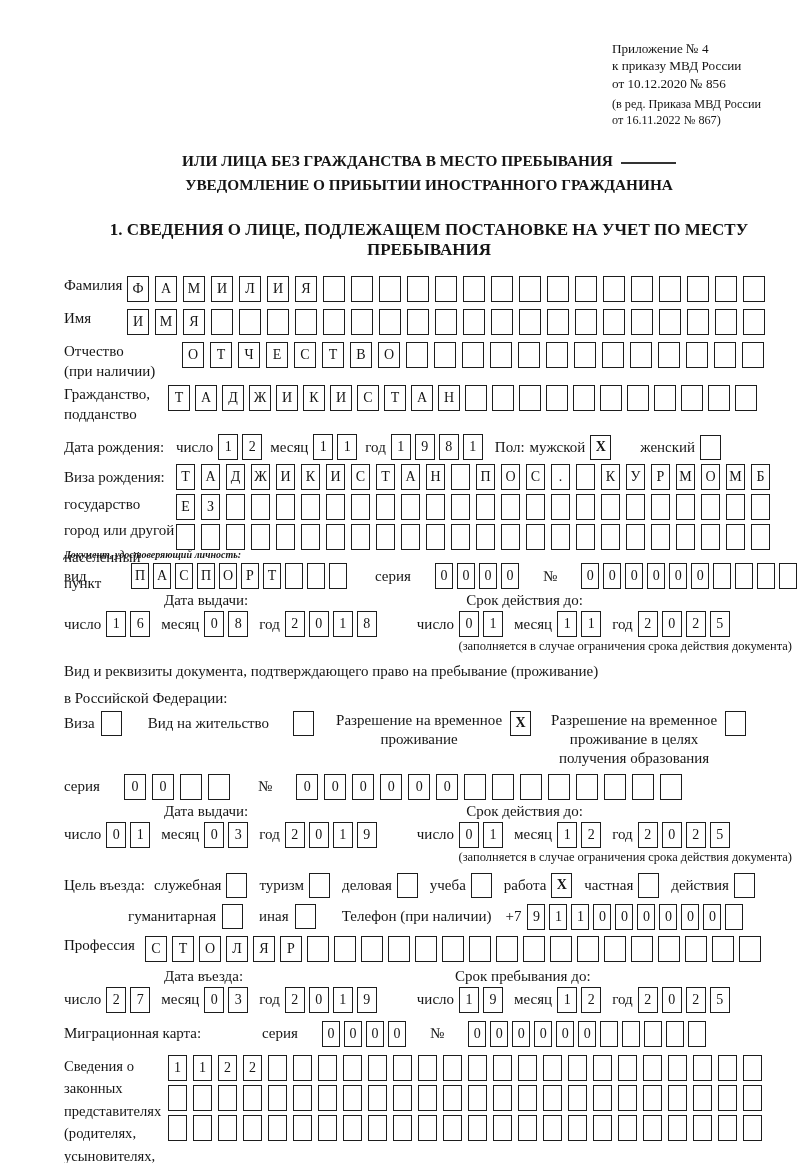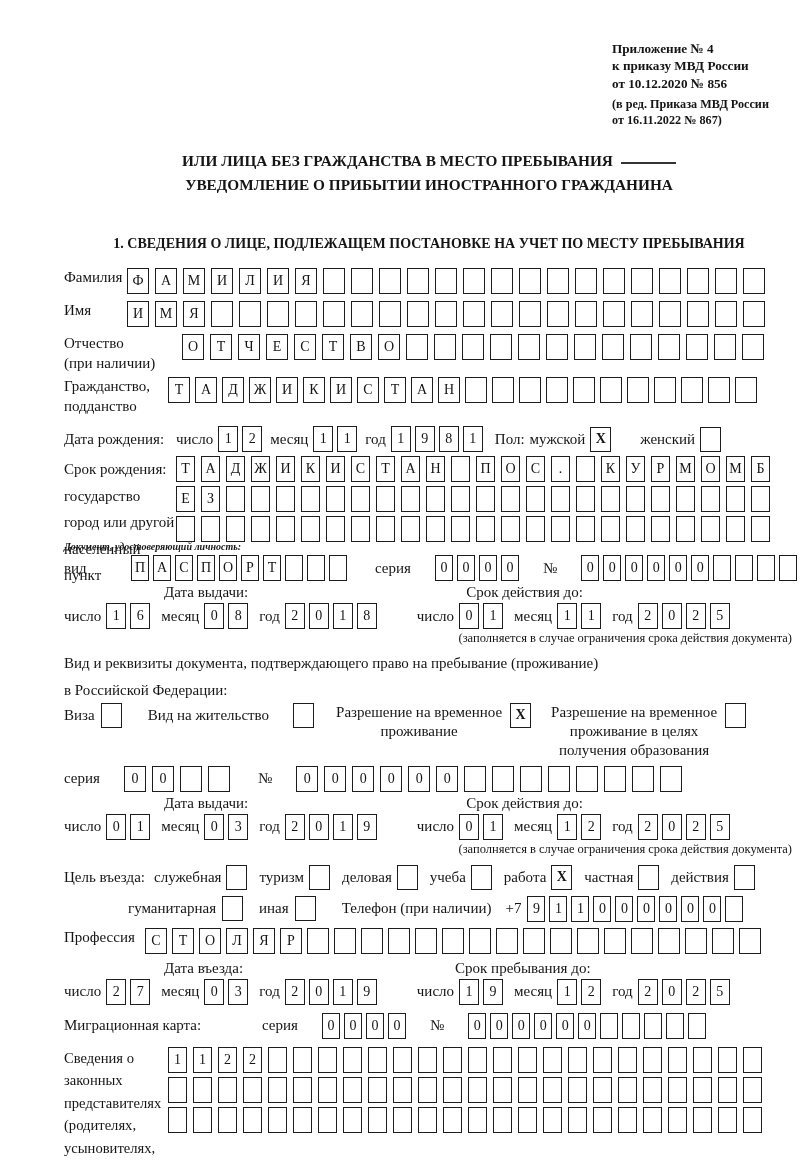--- a/index.html
+++ b/index.html
@@ -4,27 +4,27 @@
 <style>
   html,body{margin:0;padding:0;}
   body{
     width:800px;height:1163px;background:#ffffff;color:#151515;
     font-family:"Liberation Serif","DejaVu Serif",serif;font-size:15px;
     position:relative;overflow:hidden;
   }
   .page{padding:40px 6px 0 64px;width:730px;}
 
   
-  .hdr-right{margin-left:auto;width:182px;font-size:13.2px;line-height:1.32;font-weight:bold;}
+  .hdr-right{margin-left:auto;width:182px;font-size:13.2px;line-height:1.32;}
   .hdr-small{font-size:12.2px;margin-top:5px;line-height:1.3;}
   .forma{text-align:right;font-weight:bold;font-size:15.5px;margin-top:17px;padding-right:24px;letter-spacing:.5px;}
 
   .title{text-align:center;font-weight:bold;font-size:15.3px;margin-top:20px;line-height:1.55;}
   .blank-line{display:inline-block;width:55px;height:2px;background:#333;margin-left:8px;vertical-align:2px;}
-  .sec-h{text-align:center;font-weight:bold;font-size:14px;margin-top:40px;}
+  .sec-h{text-align:center;font-weight:bold;font-size:17px;margin-top:24px;}
 
   
   .frow{display:flex;align-items:flex-start;}
   .irow{display:flex;align-items:center;gap:24px;}
   .lbl{flex-shrink:0;font-size:15px;line-height:1.3;}
   .lbl-in{flex-shrink:0;font-size:15px;} .w63{width:63px;} .w81{width:81px;} .w104{width:104px;}
   .w112{width:112px;} .w118{width:118px;} .w145{width:148px;}
   .hang{height:27px;overflow:visible;}
   .hang4{height:89px;overflow:visible;line-height:26.5px;}
   .hang6{line-height:22.5px;font-size:14.6px;}
@@ -234,21 +234,21 @@
       <span class="dlbl">Пол:</span>
       <span class="dlbl">мужской</span>
       <span class="cb">X</span>
       <span class="dlbl" style="margin-left:24px;">женский</span>
       <span class="cb"></span>
     </div>
   </div>
 
   <div class="frow mt4" style="margin-bottom:-4px;">
     <div class="lbl w112 hang4">
-      <div>Срок рождения:</div>
+      <div>Виза рождения:</div>
       <div>государство</div>
       <div>город или другой</div>
       <div>населенный пункт</div>
     </div>
     <div class="bp-col">
       <div class="boxes tight">
           <span class="cell">Т</span>
           <span class="cell">А</span>
           <span class="cell">Д</span>
           <span class="cell">Ж</span>

